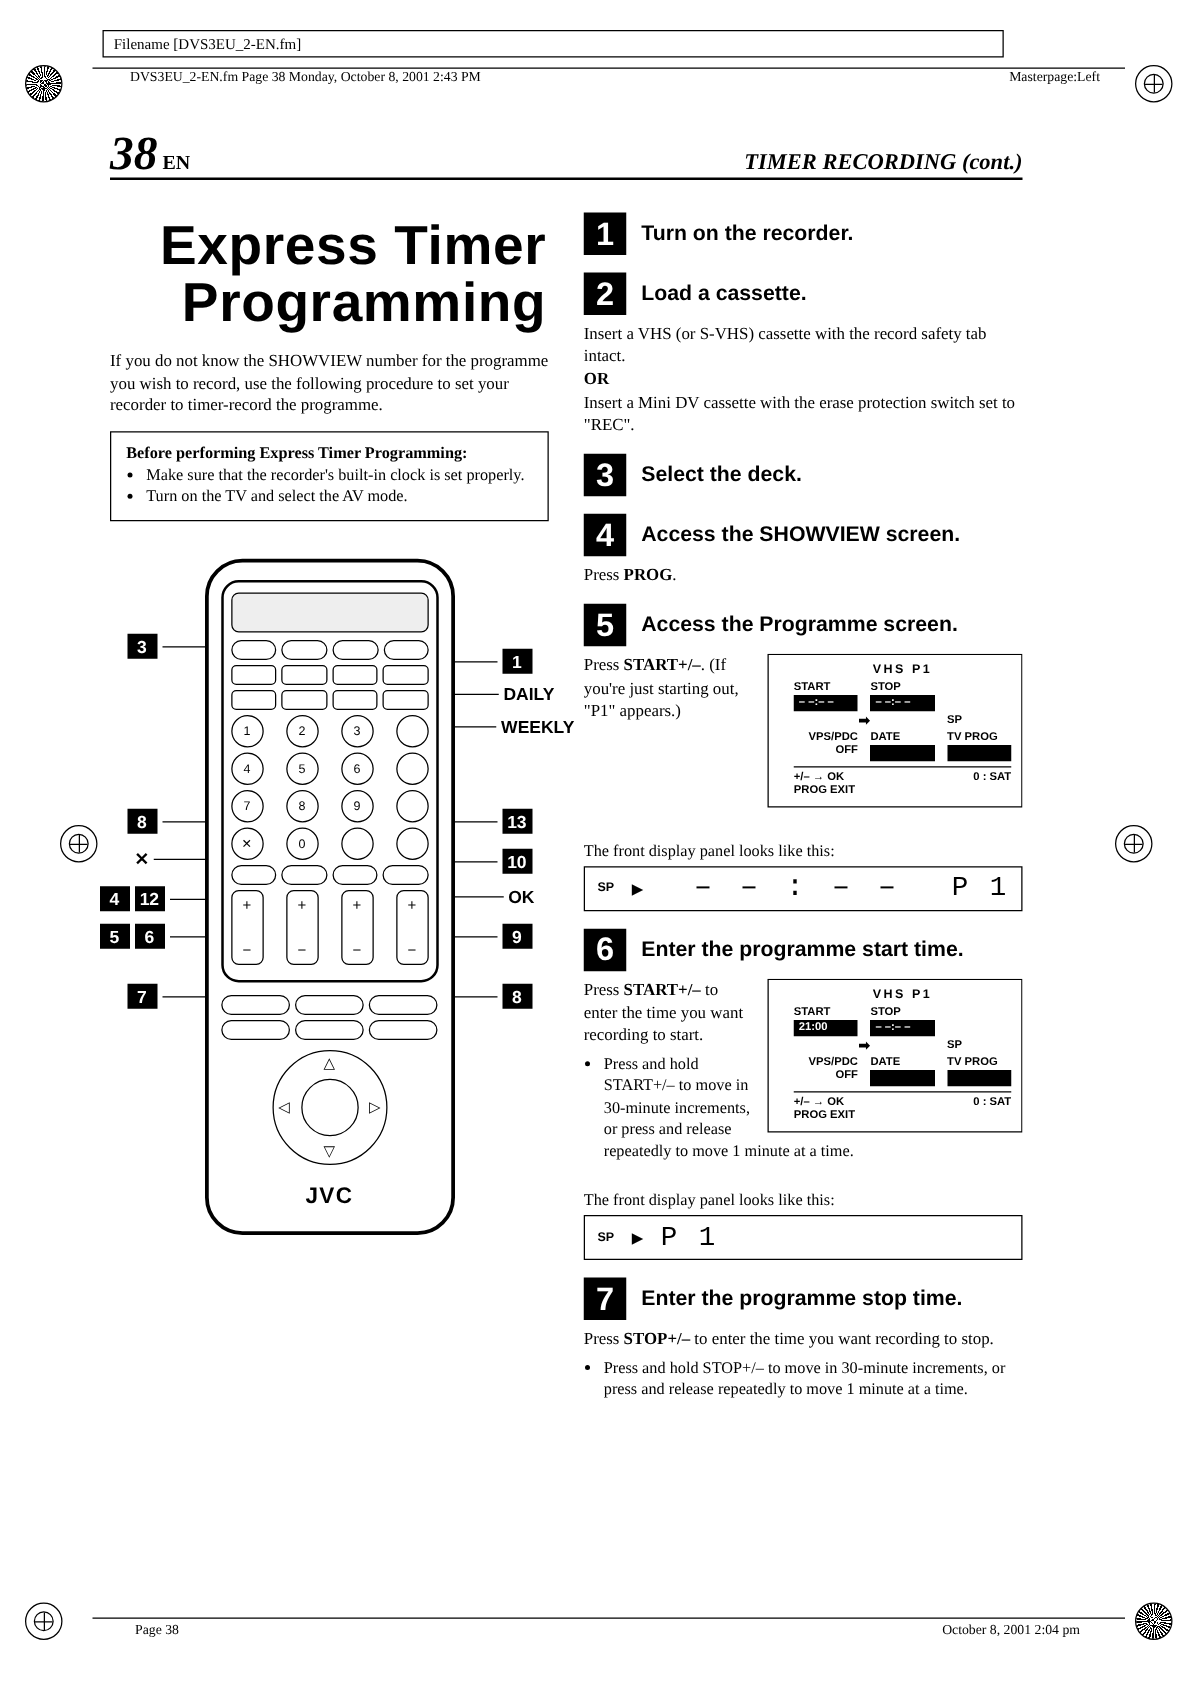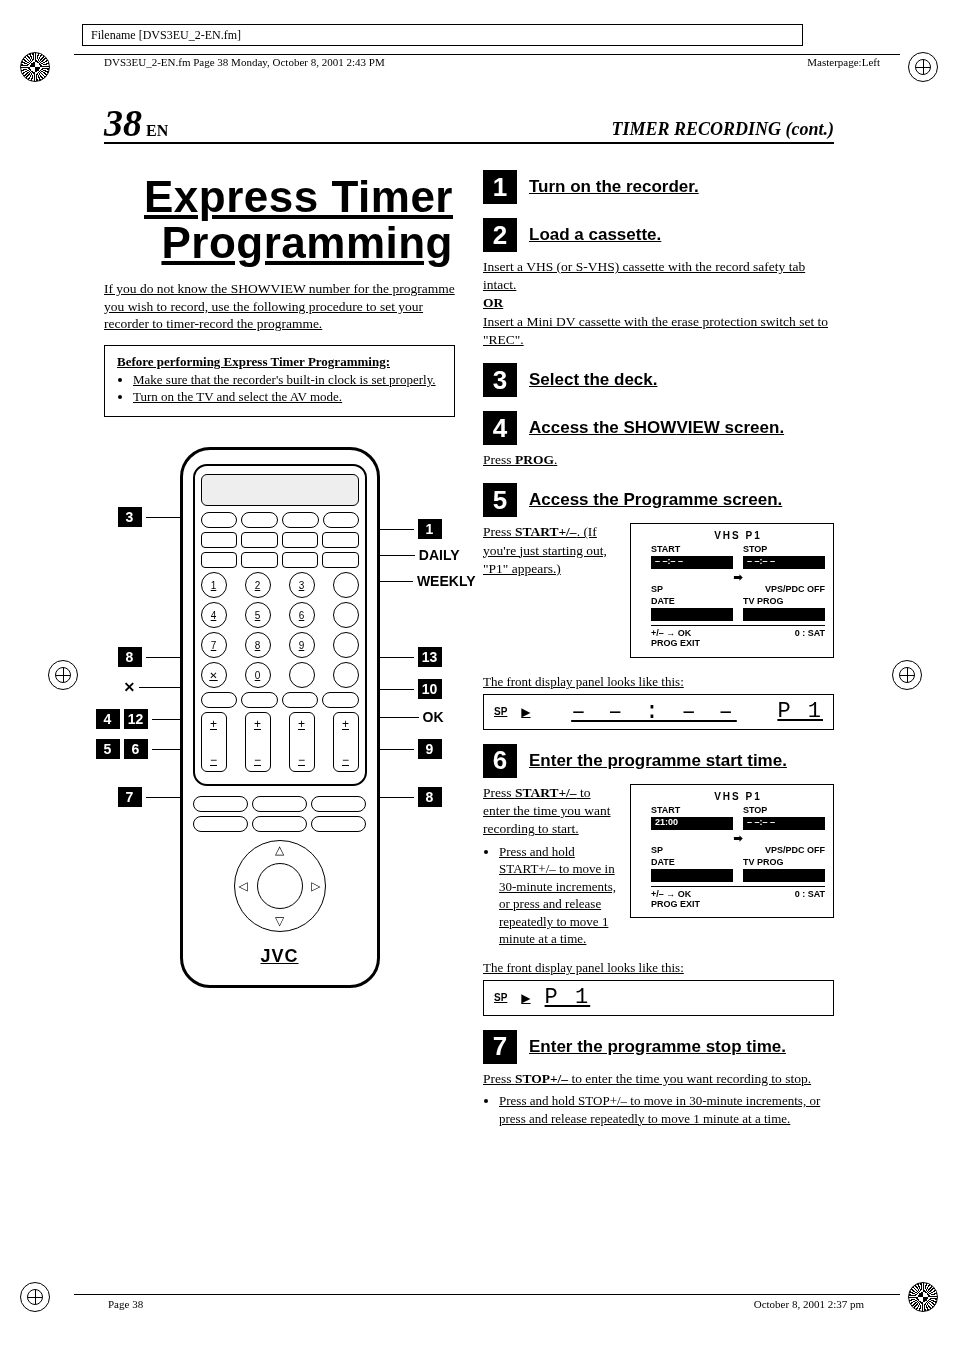--- a/index.html
+++ b/index.html
@@ -55,21 +55,21 @@
     left:74px; right:54px; top:54px;
     border-top:1px solid #000;
     height:1px;
   }
   .frame-meta {
     position:absolute;
     top:56px; font-size:11px;
   }
   .content {
     position: absolute;
-    left: 104px;
+    left: 88px;
     top: 108px;
     width: 730px;
   }
   .header-row {
     display:flex;
     justify-content:space-between;
     align-items:flex-end;
     border-bottom: 2px solid #000;
     padding-bottom: 2px;
   }
@@ -87,21 +87,20 @@
   }
   .section-title {
     font-style: italic;
     font-weight: bold;
     font-size: 18px;
   }
   .columns {
     display:flex;
     gap: 28px;
     margin-top: 12px;
-    text-decoration: underline;
   }
   .col {
     flex:1;
     min-width: 0;
   }
   .big-title {
     font-family: Arial, Helvetica, sans-serif;
     font-size: 44px;
     font-weight: 600;
     line-height: 1.05;
@@ -168,21 +167,21 @@
     font-weight: bold;
     line-height: 1.1;
     width: 174px;
     float: right;
     margin-left: 10px;
     margin-bottom: 6px;
   }
   .osd .osd-top{ text-align:center; letter-spacing:2px; margin-bottom:4px;}
   .osd .grid2 {
     display:grid;
-    grid-template-columns: 1fr 1fr;
+    grid-template-columns: 1fr 1fr 1fr;
     gap: 2px 10px;
   }
   .osd .field .lbl{ font-size:9px; }
   .osd .field .val{
     background:#000;color:#fff;
     padding:1px 4px;
     display:block;
     text-align:left;
     min-height:11px;
     font-size:9px;
@@ -215,21 +214,21 @@
     letter-spacing: 4px;
     flex:1;
     text-align:center;
   }
   .lcd .pchan{
     font-family: "Courier New", monospace;
     font-size:22px;
     letter-spacing:2px;
   }
   .front-caption{
-    font-size:13px; margin-top:10px; clear:both;
+    font-size:13px; margin-top:21px; clear:both;
   }
   
   .remote-wrap{
     position:relative;
     width: 300px;
     margin: 30px auto 0;
   }
   .remote {
     width: 200px;
     margin: 0 auto;
@@ -614,14 +613,14 @@
           <ul class="bullet-list">
             <li>Press and hold STOP+/– to move in 30-minute increments, or press and release repeatedly to move 1 minute at a time.</li>
           </ul>
         </div>
       </div>
     </div>
   </div>
 
   <div class="footer-line"></div>
   <div class="footer-meta" style="left:108px;">Page 38</div>
-  <div class="footer-meta" style="right:90px;">October 8, 2001  2:37 pm</div>
+  <div class="footer-meta" style="right:90px;">October 8, 2001  2:04 pm</div>
 </div>
 
 </body></html>

